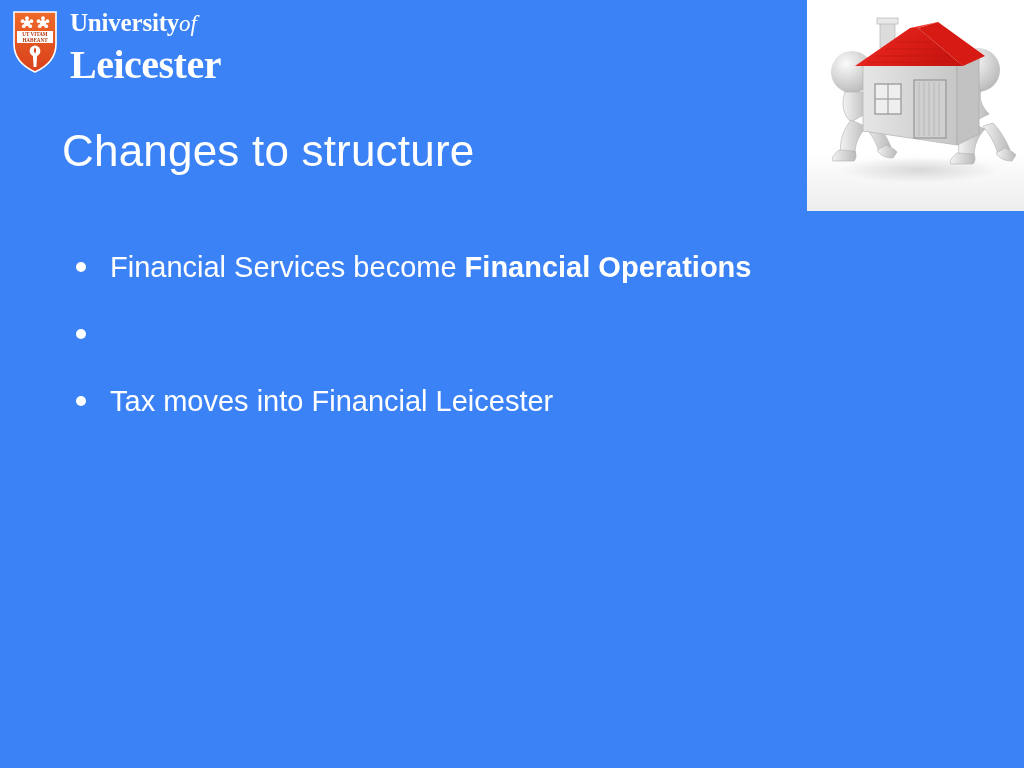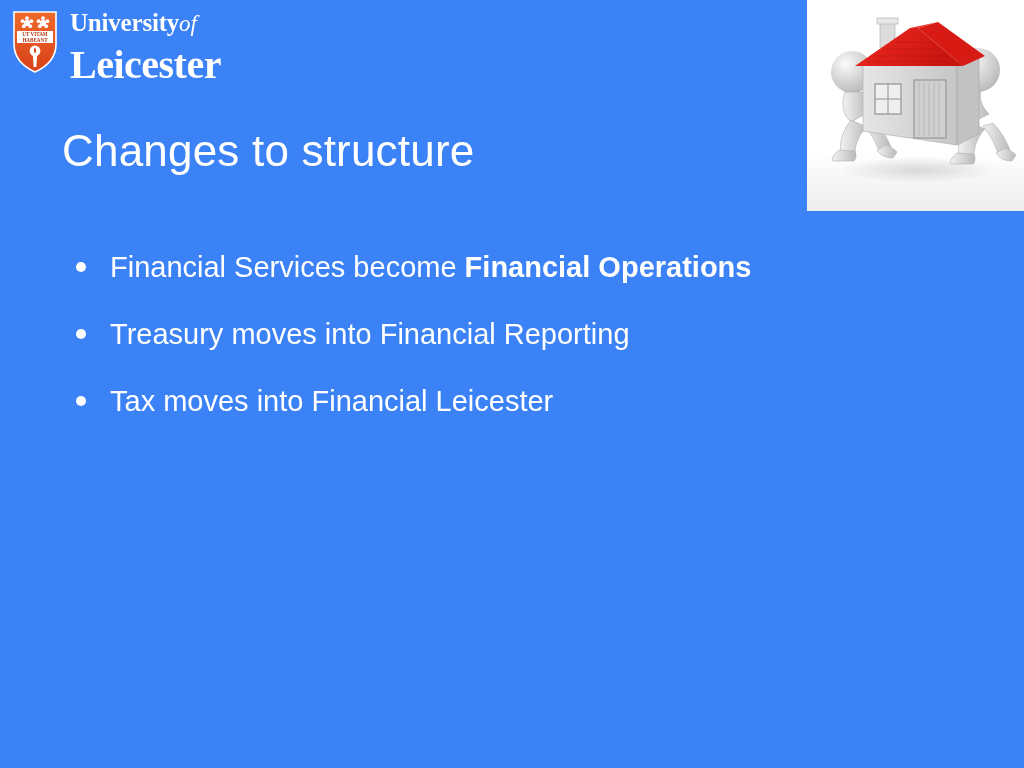--- a/index.html
+++ b/index.html
@@ -259,21 +259,20 @@
 
   <div class="slide-title">Changes to structure</div>
 
   <ul class="bullet-list">
     <li class="bullet-item">
       <span class="bullet-dot"></span>
       <span class="bullet-text"><span>Financial Services become </span><span class="em">Financial Operations</span></span>
     </li>
     <li class="bullet-item">
       <span class="bullet-dot"></span>
-      <span class="bullet-text"><span>Treasury moves into Financial Reporting</span></span>
     </li>
     <li class="bullet-item">
       <span class="bullet-dot"></span>
       <span class="bullet-text"><span>Tax moves into Financial Leicester</span></span>
     </li>
   </ul>
 
 </div>
 
 </body></html>

